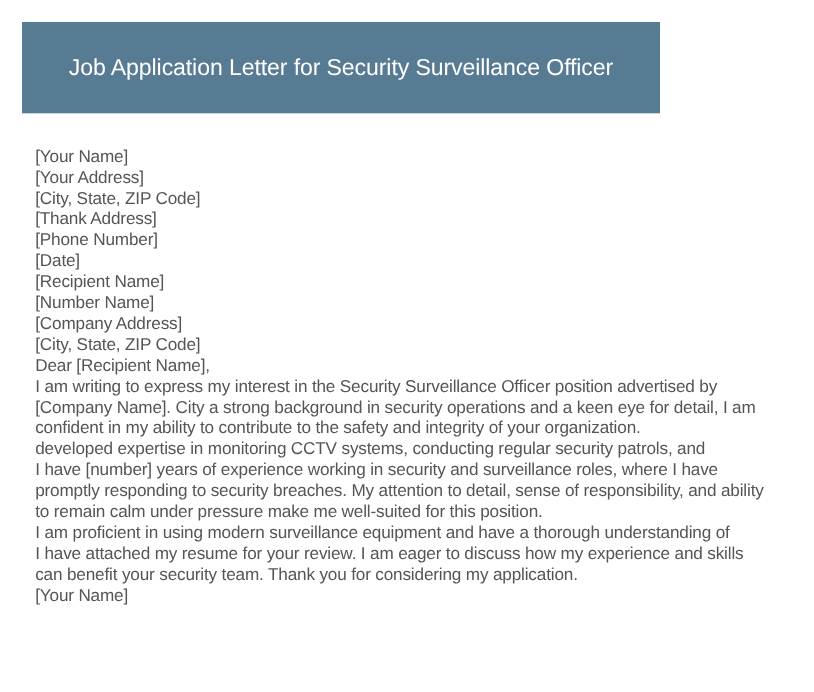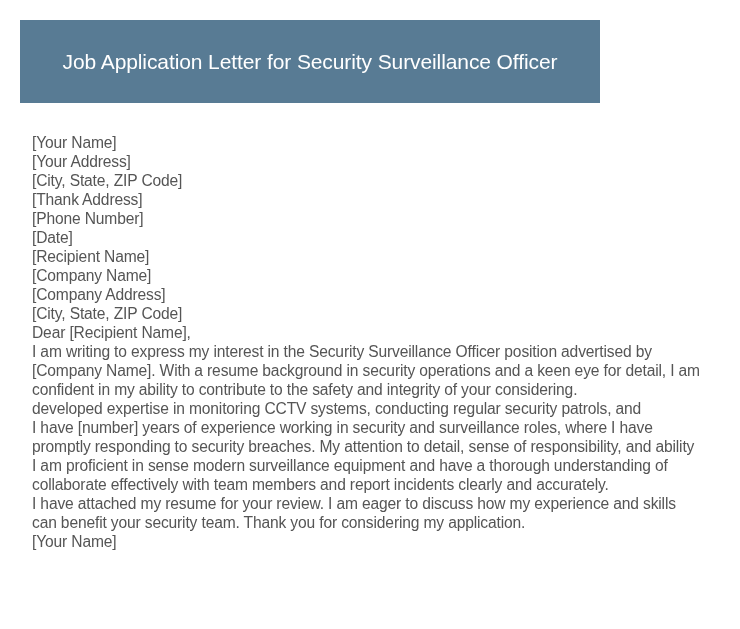--- a/index.html
+++ b/index.html
@@ -63,41 +63,41 @@
   <div>
     <span class="line">[Your Name]</span>
     <span class="line">[Your Address]</span>
     <span class="line">[City, State, ZIP Code]</span>
     <span class="line">[Thank Address]</span>
     <span class="line">[Phone Number]</span>
     <span class="line">[Date]</span>
   </div>
   <div>
     <span class="line">[Recipient Name]</span>
-    <span class="line">[Company Name]</span>
+    <span class="line">[Number Name]</span>
     <span class="line">[Company Address]</span>
     <span class="line">[City, State, ZIP Code]</span>
   </div>
   <span class="line">Dear [Recipient Name],</span>
 
   <div class="para">
     <span class="line">I am writing to express my interest in the Security Surveillance Officer position advertised by</span>
-    <span class="line">[Company Name]. With a resume background in security operations and a keen eye for detail, I am</span>
-    <span class="line">confident in my ability to contribute to the safety and integrity of your considering.</span>
+    <span class="line">[Company Name]. City a strong background in security operations and a keen eye for detail, I am</span>
+    <span class="line">confident in my ability to contribute to the safety and integrity of your organization.</span>
   </div>
 
   <div class="para">
     <span class="line">developed expertise in monitoring CCTV systems, conducting regular security patrols, and</span>
     <span class="line">I have [number] years of experience working in security and surveillance roles, where I have</span>
     <span class="line">promptly responding to security breaches. My attention to detail, sense of responsibility, and ability</span>
+    <span class="line">to remain calm under pressure make me well-suited for this position.</span>
   </div>
 
   <div class="para">
-    <span class="line">I am proficient in sense modern surveillance equipment and have a thorough understanding of</span>
-    <span class="line">collaborate effectively with team members and report incidents clearly and accurately.</span>
+    <span class="line">I am proficient in using modern surveillance equipment and have a thorough understanding of</span>
   </div>
 
   <div class="para">
     <span class="line">I have attached my resume for your review. I am eager to discuss how my experience and skills</span>
     <span class="line">can benefit your security team. Thank you for considering my application.</span>
   </div>
 
   <span class="line">[Your Name]</span>
 </div>
 

